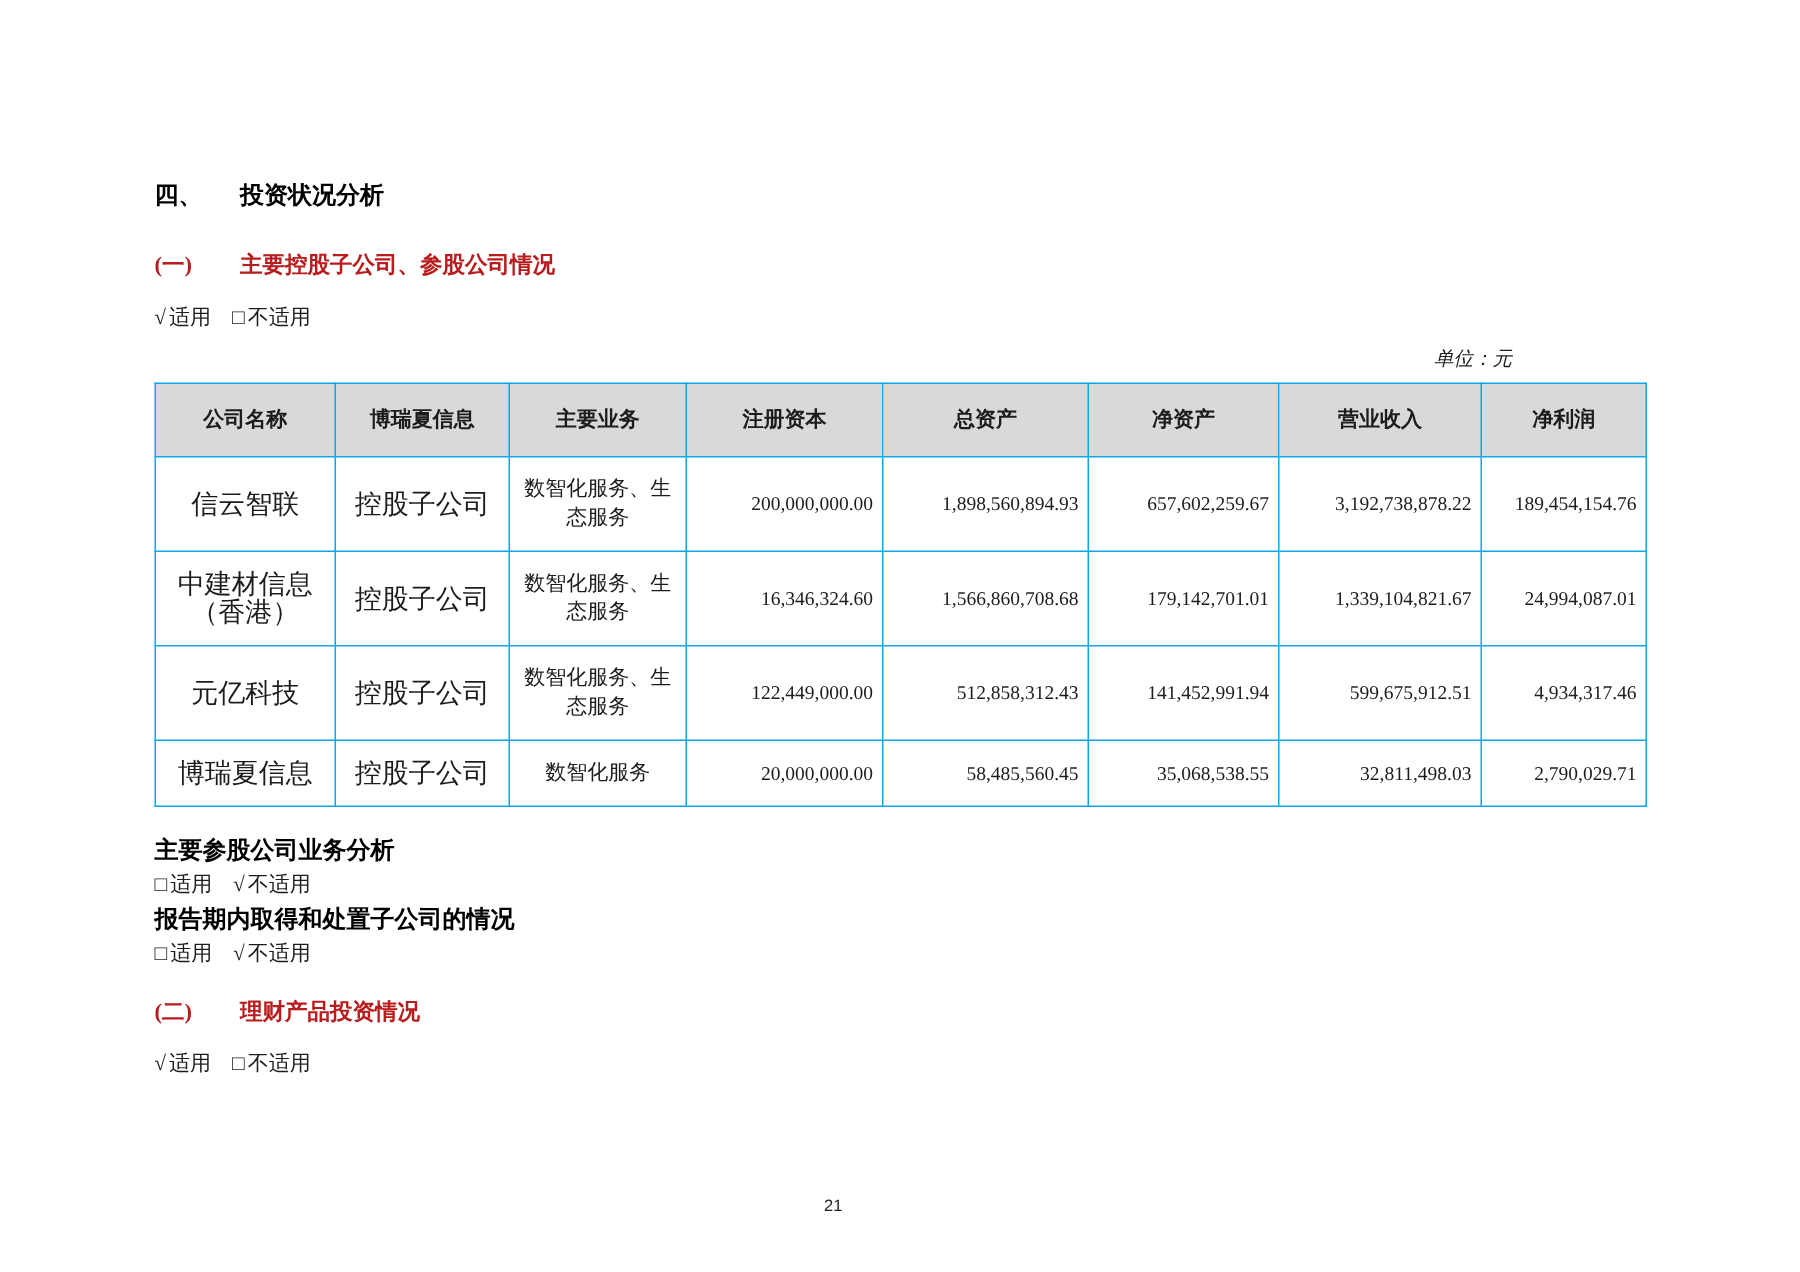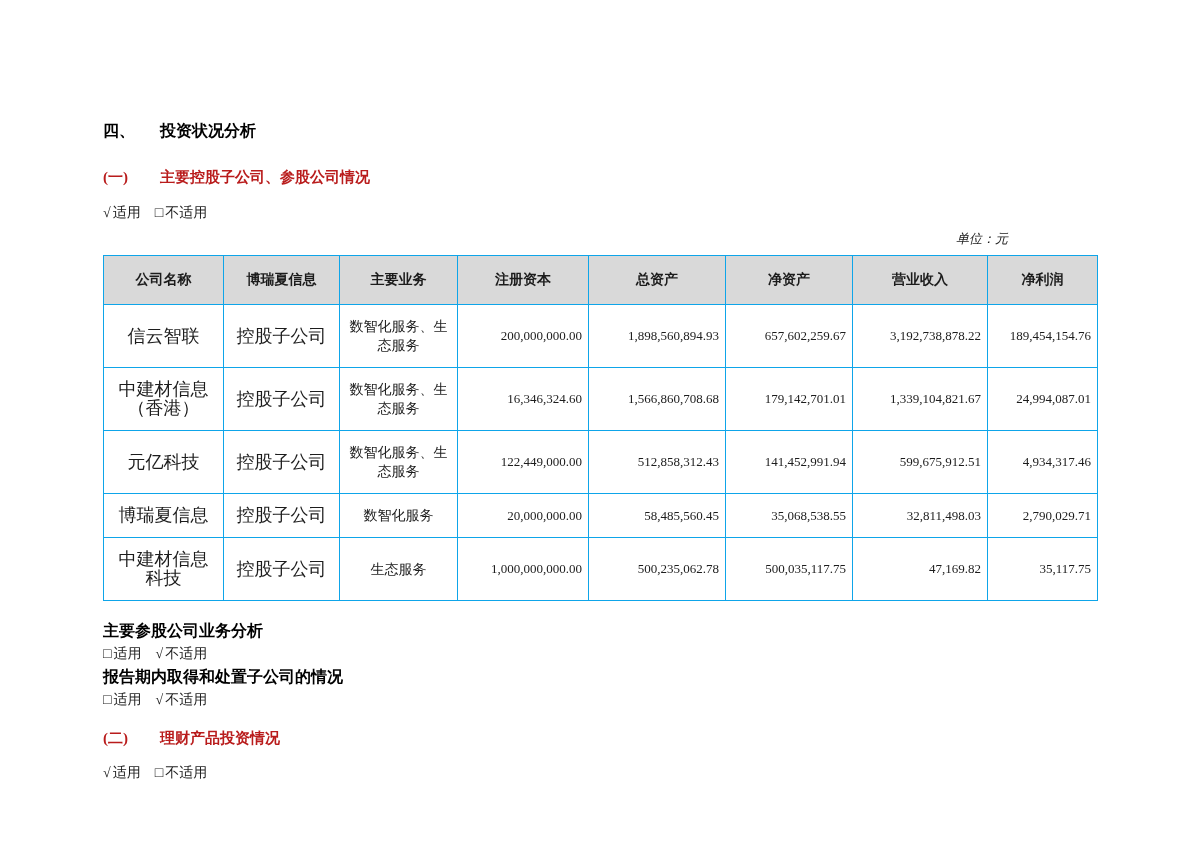--- a/index.html
+++ b/index.html
@@ -164,30 +164,20 @@
         <tr style="height:27px">
           <td class="c-center">博瑞夏信息</td>
           <td class="c-center">控股子公司</td>
           <td class="c-biz">数智化服务</td>
           <td class="c-num">20,000,000.00</td>
           <td class="c-num">58,485,560.45</td>
           <td class="c-num">35,068,538.55</td>
           <td class="c-num">32,811,498.03</td>
           <td class="c-num">2,790,029.71</td>
         </tr>
-        <tr style="height:42px">
-          <td class="c-center">中建材信息科技</td>
-          <td class="c-center">控股子公司</td>
-          <td class="c-biz">生态服务</td>
-          <td class="c-num">1,000,000,000.00</td>
-          <td class="c-num">500,235,062.78</td>
-          <td class="c-num">500,035,117.75</td>
-          <td class="c-num">47,169.82</td>
-          <td class="c-num">35,117.75</td>
-        </tr>
       </tbody>
     </table>
 
     <div class="note-title">主要参股公司业务分析</div>
 
     <div class="check-line cl-2">
       <span class="mark">□</span><span>适用</span><span class="mark gap">√</span><span>不适用</span>
     </div>
 
     <div class="note-title tight">报告期内取得和处置子公司的情况</div>

